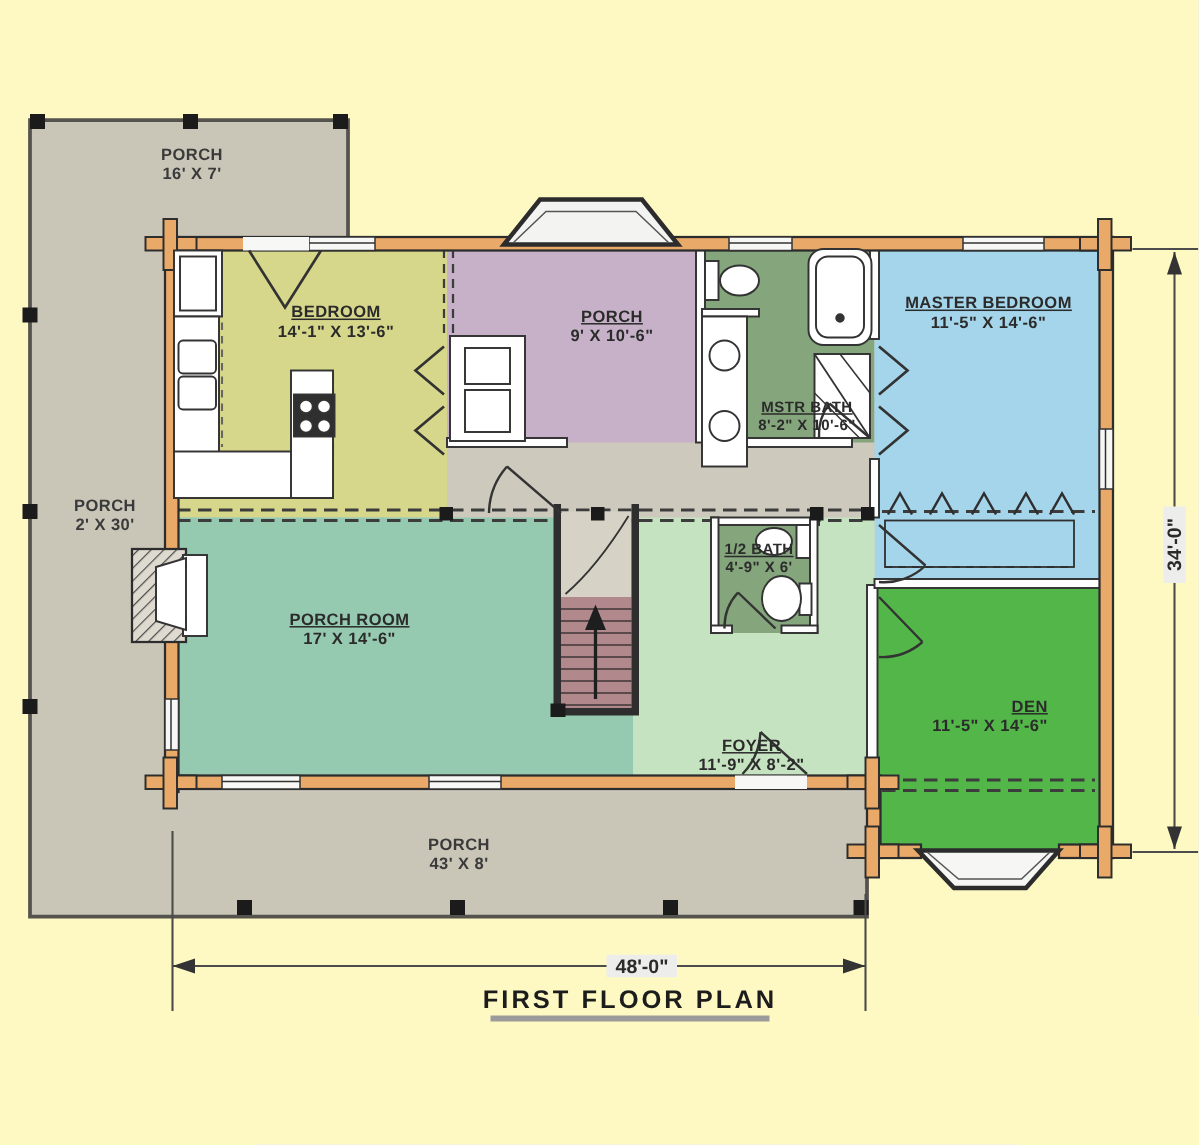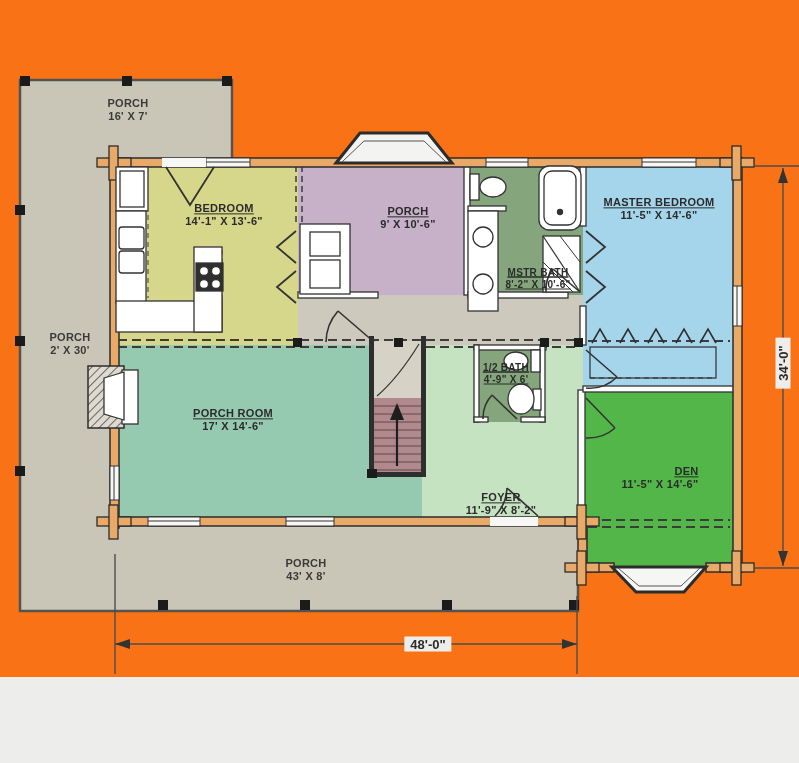--- a/index.html
+++ b/index.html
@@ -1,25 +1,25 @@
 <!DOCTYPE html>
 <html><head>
 <meta charset="utf-8">
 <style>
   html,body{margin:0;padding:0;background:#edeeec;}
-  .canvas{position:relative;width:799px;height:677px;background:#f97316;overflow:hidden;
+  .canvas{position:relative;width:799px;height:763px;background:#fef9c3;overflow:hidden;
           font-family:"Liberation Sans",sans-serif;}
   svg{position:absolute;left:0;top:0;}
   .room-label{position:absolute;transform:translate(-50%,-50%);text-align:center;
       font-weight:bold;font-size:11px;line-height:1.15;color:#2b2b2b;letter-spacing:.3px;
       white-space:nowrap;z-index:5;}
   .room-label .rn{text-decoration:underline;}
   .porch .rn{text-decoration:none;color:#3a3a3a;}
   .porch{color:#3a3a3a;}
-  .small{font-size:10px;text-decoration:underline;}
+  .small{font-size:10px;}
   .dim-label{position:absolute;transform:translate(-50%,-50%);font-weight:bold;font-size:13px;
       color:#2b2b2b;background:#edeeec;padding:0 6px;z-index:6;white-space:nowrap;}
   .dim-label.vert{transform:translate(-50%,-50%) rotate(-90deg);padding:0 8px;}
   .plan-title{position:absolute;transform:translate(-50%,-50%);font-weight:bold;font-size:17px;
       letter-spacing:2px;color:#1c1c1c;z-index:6;white-space:nowrap;}
   .title-rule{position:absolute;height:4px;background:#9b9b9b;z-index:6;}
 </style>
 </head>
 <body>
 
@@ -313,15 +313,16 @@
     <div class="rs">11'-9" X 8'-2"</div>
   </div>
   <div class="room-label" style="left:660px;top:478px;text-align:right;">
     <div class="rn">DEN</div>
     <div class="rs">11'-5" X 14'-6"</div>
   </div>
 
   <div class="dim-label" style="left:428px;top:644px;">48'-0"</div>
   <div class="dim-label vert" style="left:783px;top:363px;">34'-0"</div>
 
+  <div class="plan-title" style="left:420px;top:667px;">FIRST FLOOR PLAN</div>
   <div class="title-rule" style="left:327px;top:677px;width:186px;"></div>
 
 </div>
 
 </body></html>

